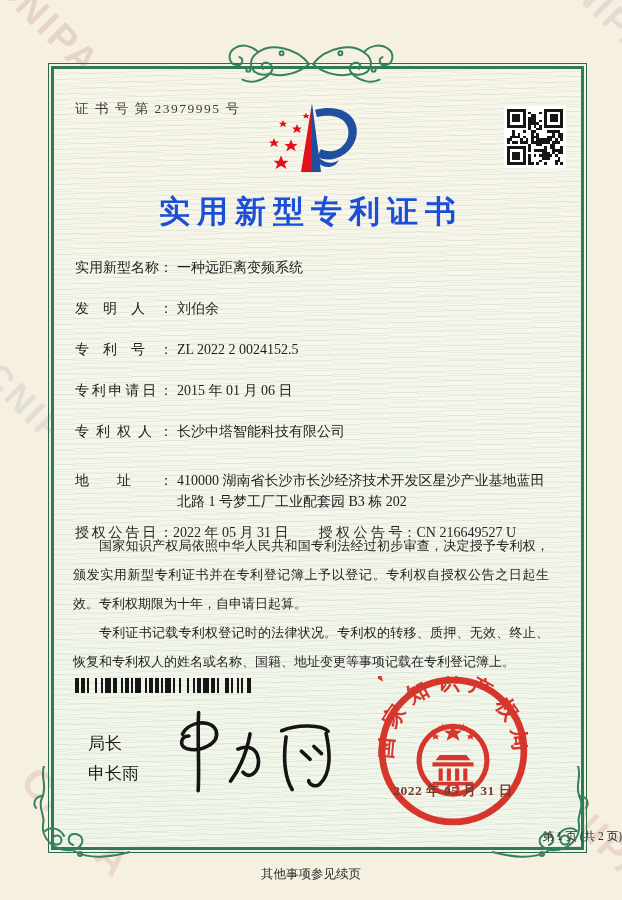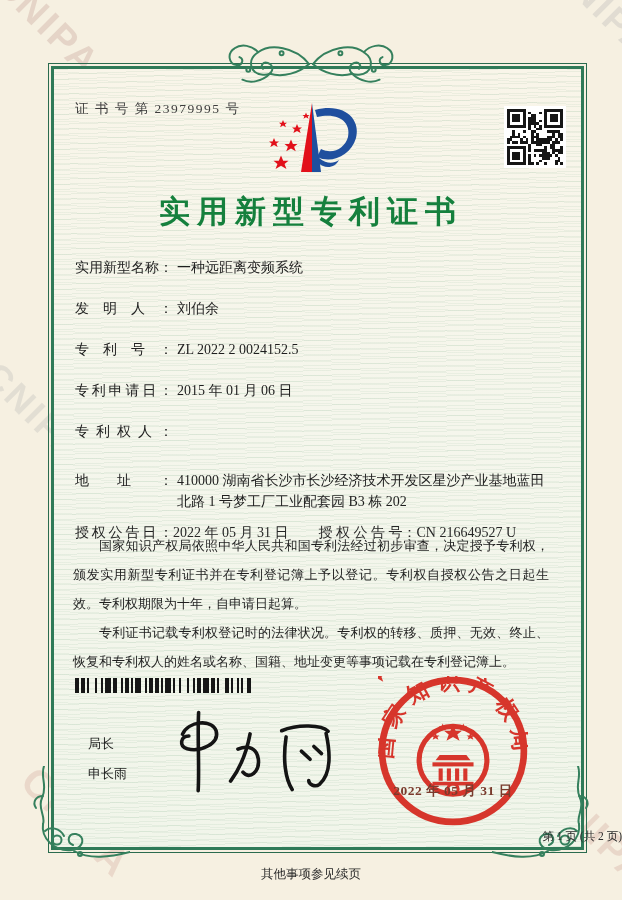--- a/index.html
+++ b/index.html
@@ -30,40 +30,40 @@
   }
   .ornament{position:absolute;z-index:4;}
   .ornament svg{display:block;}
   
   .cert-no{position:absolute;left:75px;top:100px;font-size:13.5px;letter-spacing:1.5px;color:#3c3c3c;z-index:5;}
   .logo{position:absolute;left:256px;top:100px;width:112px;height:80px;z-index:5;}
   .qr{position:absolute;left:504px;top:106px;width:56px;height:56px;background:#fff;padding:3px;z-index:5;}
   .qr svg{display:block;width:56px;height:56px;}
   .title{
     position:absolute;left:0;right:0;top:191px;text-align:center;
-    font-size:31px;font-weight:bold;letter-spacing:7px;color:#15803d;z-index:5;
+    font-size:31px;font-weight:bold;letter-spacing:7px;color:#1d4ed8;z-index:5;
   }
   
   .fields{position:absolute;left:75px;top:257px;width:472px;font-size:14px;line-height:21px;z-index:5;}
   .frow{display:flex;margin-bottom:20px;}
   .frow.addr{margin-bottom:8px;margin-top:28px;}
   .f-label{flex:none;width:98px;text-align:justify;text-align-last:justify;color:#222;}
   .f-value{flex:1;margin-left:4px;max-width:382px;color:#1e1e1e;}
   .grant{display:flex;margin-top:10px;font-size:14px;}
   .grant .f-label{width:98px;}
   .g2{margin-left:30px;white-space:nowrap;}
   
   .paras{position:absolute;left:73px;top:531px;width:476px;font-size:13px;line-height:29px;
     text-align:justify;color:#1f1f1f;z-index:5;}
   .paras p{margin:0;text-indent:2em;}
   
   .barcode{position:absolute;left:75px;top:678px;width:178px;height:15px;z-index:5;}
   .barcode svg{width:178px;height:15px;display:block;}
   
-  .sig-titles{position:absolute;left:88px;top:729px;font-size:13px;color:#1c1c1c;line-height:30px;z-index:5;}
+  .sig-titles{position:absolute;left:88px;top:729px;font-size:17px;color:#1c1c1c;line-height:30px;z-index:5;}
   .sig-hand{position:absolute;left:168px;top:702px;width:180px;height:95px;z-index:6;transform:rotate(-2deg);}
   
   .seal{position:absolute;left:378px;top:676px;width:150px;height:150px;z-index:6;opacity:0.93;}
   .seal svg{display:block;width:150px;height:150px;}
   .seal-date{
     position:absolute;left:370px;top:782px;width:166px;text-align:center;
     font-size:13.5px;font-weight:bold;color:#7a3b2d;letter-spacing:0.5px;z-index:7;
   }
   
   .page-note{position:absolute;left:0;right:0;top:829px;text-align:right;font-size:11.5px;color:#2c2c2c;z-index:5;}
@@ -398,20 +398,21 @@
     <div class="frow">
       <span class="f-label">专利号：</span>
       <span class="f-value">ZL 2022 2 0024152.5</span>
     </div>
     <div class="frow">
       <span class="f-label">专利申请日：</span>
       <span class="f-value">2015 年 01 月 06 日</span>
     </div>
     <div class="frow">
       <span class="f-label">专利权人：</span>
+      <span class="f-value">长沙中塔智能科技有限公司</span>
     </div>
     <div class="frow addr">
       <span class="f-label">地址：</span>
       <span class="f-value">410000 湖南省长沙市长沙经济技术开发区星沙产业基地蓝田北路 1 号梦工厂工业配套园 B3 栋 202</span>
     </div>
     <div class="grant">
       <span class="f-label">授权公告日：</span>
       <span>2022 年 05 月 31 日</span>
       <span class="g2">授 权 公 告 号：</span>
       <span>CN 216649527 U</span>

